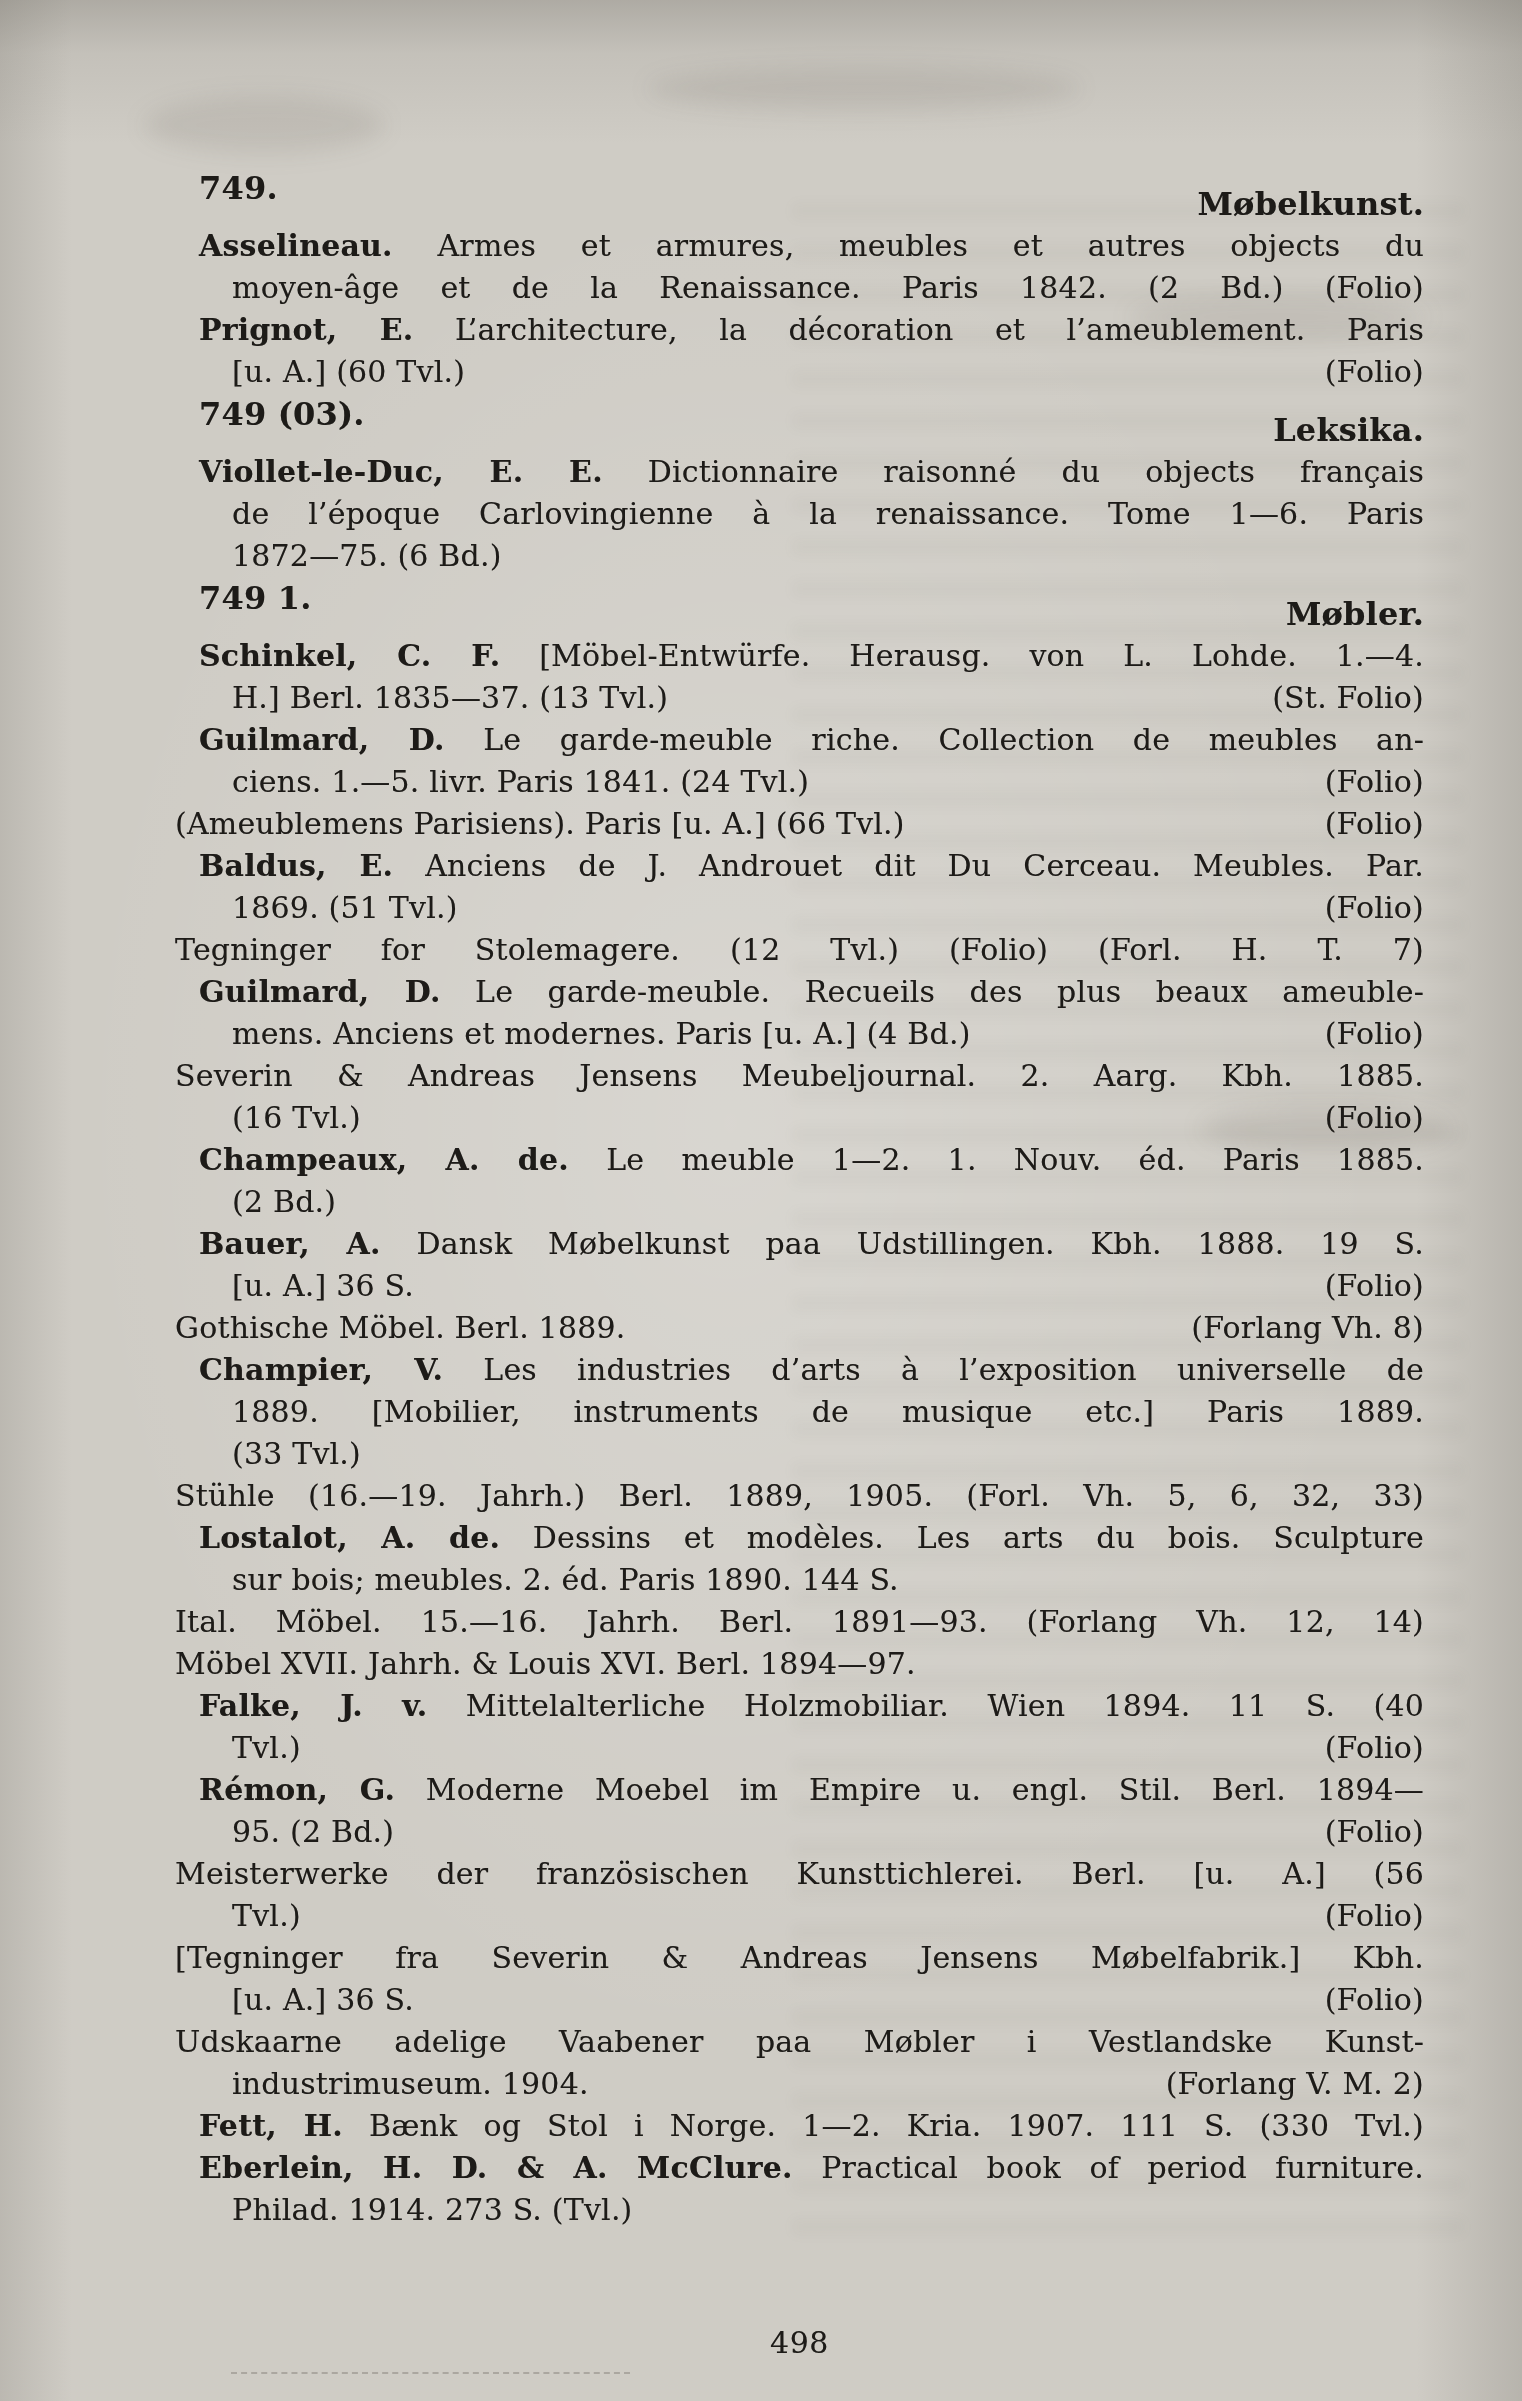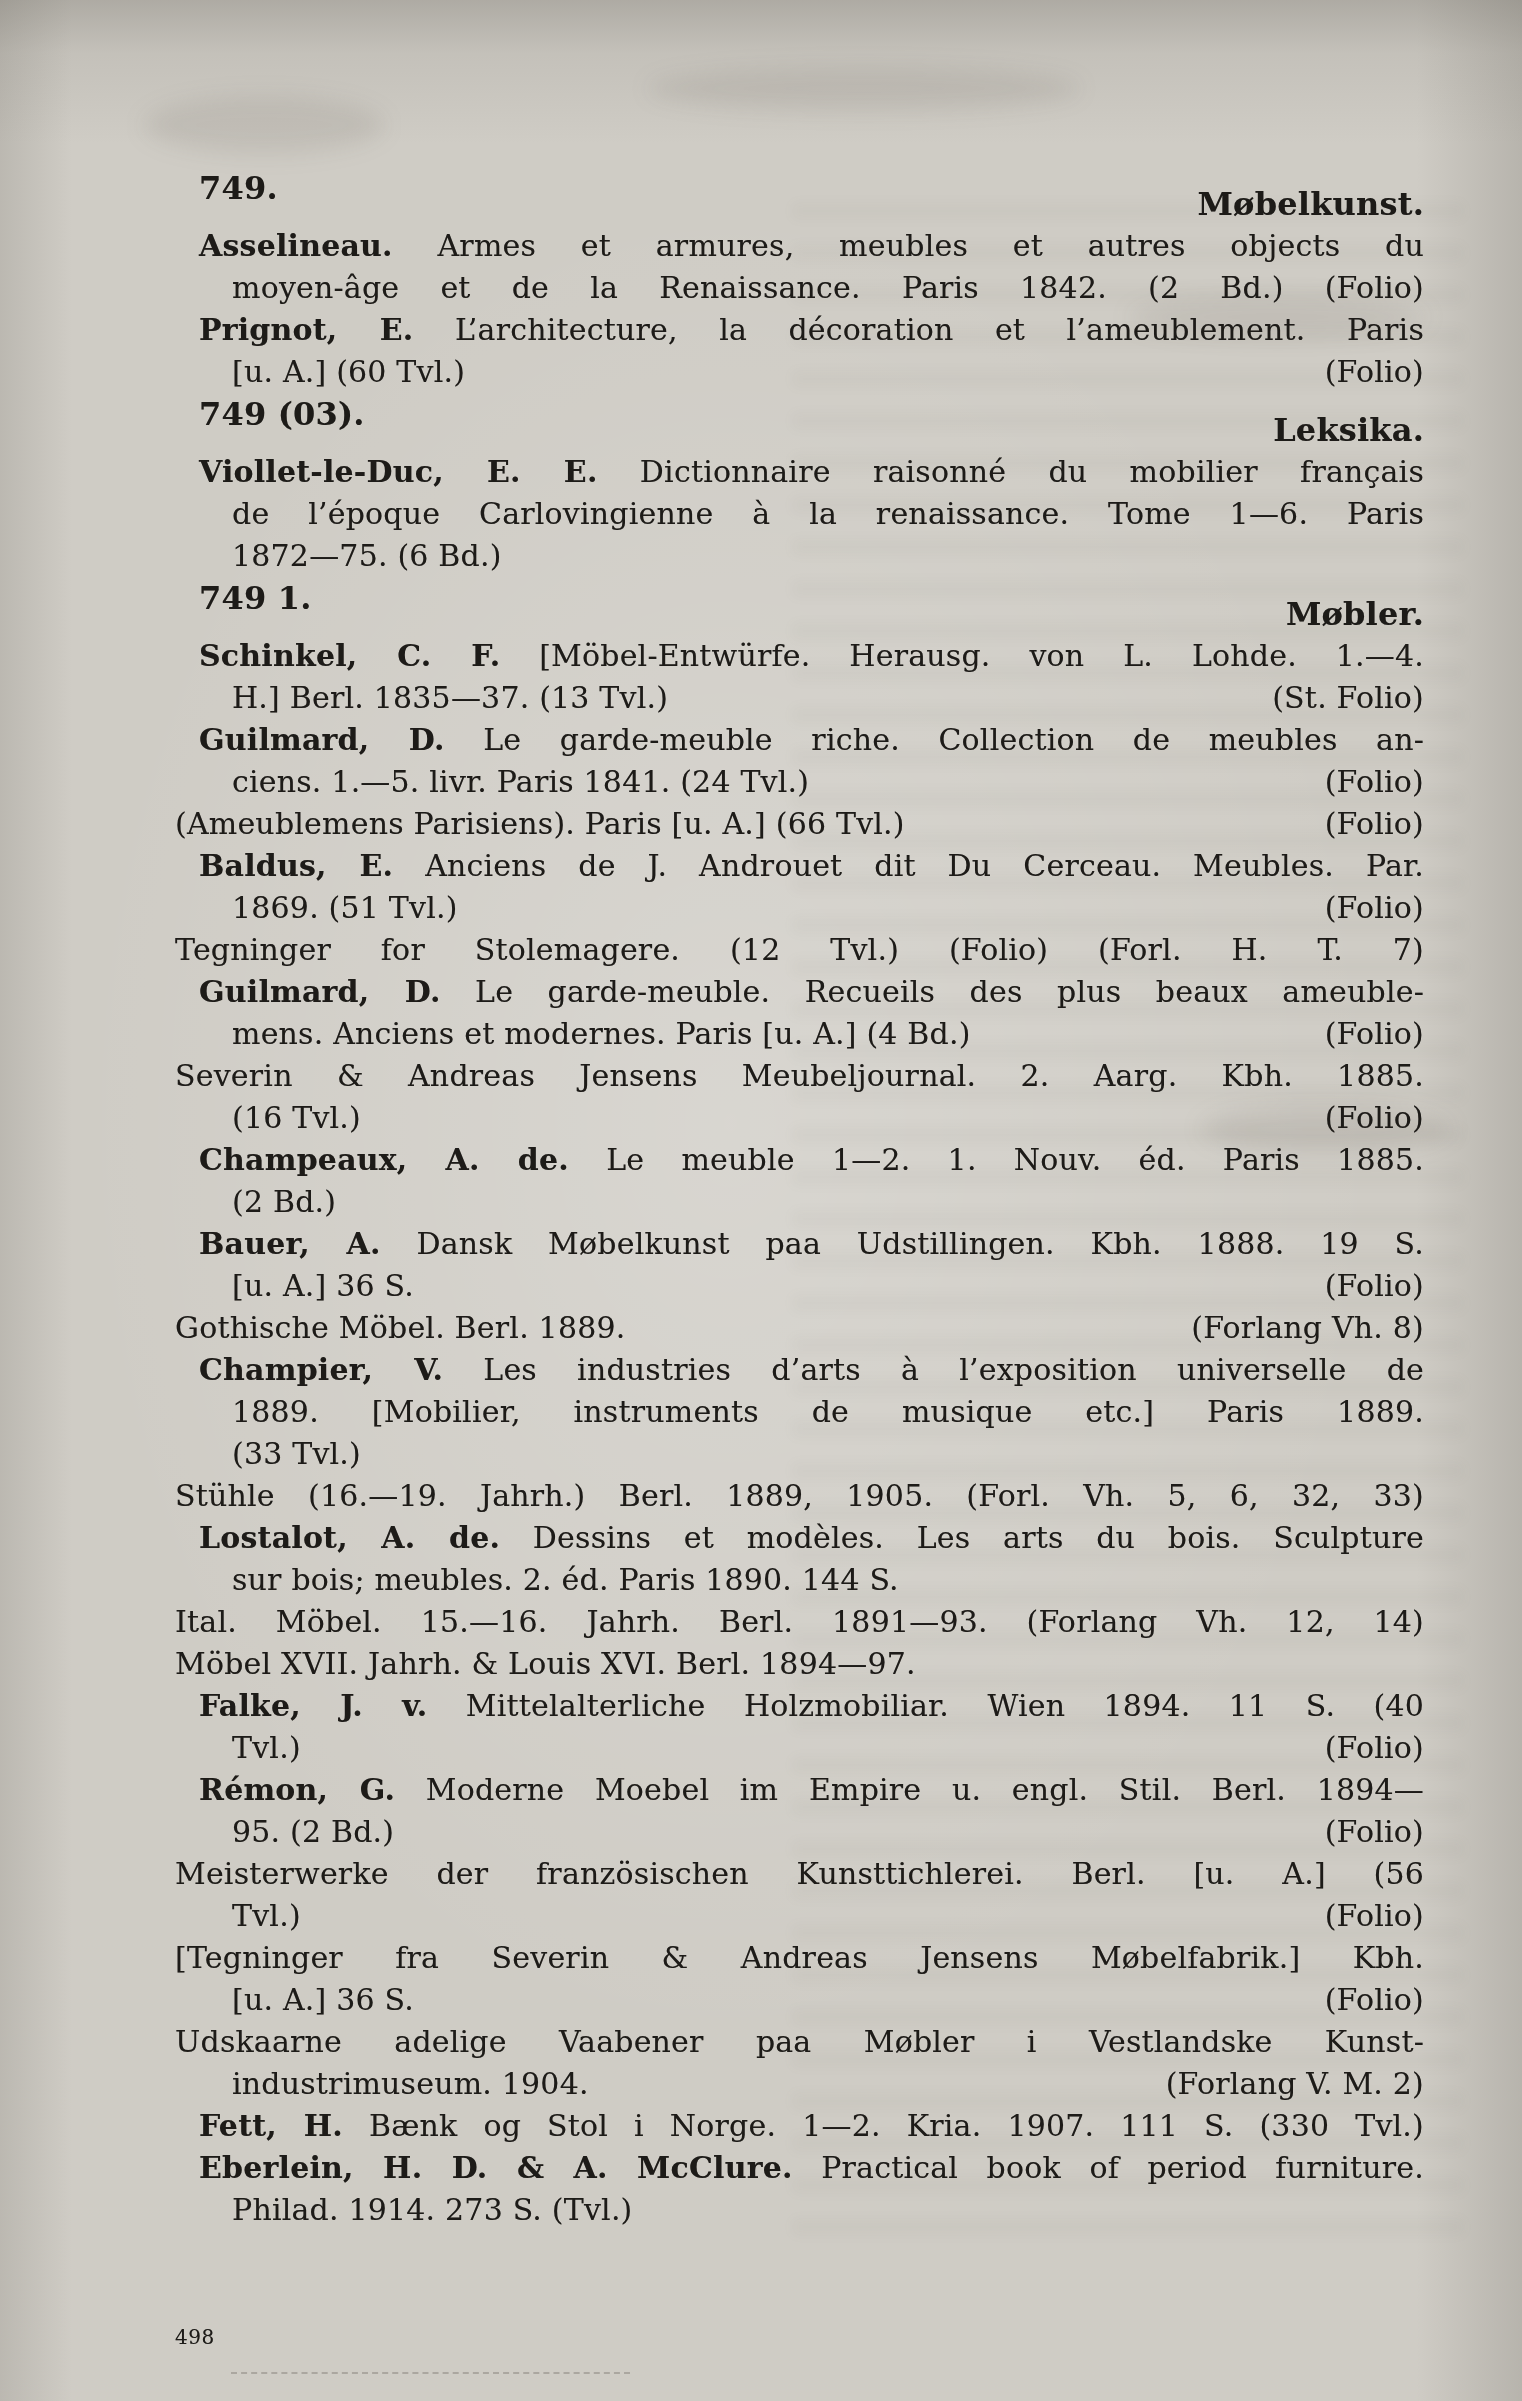--- a/index.html
+++ b/index.html
@@ -65,21 +65,22 @@
   .line.sec { font-weight: bold; font-size: 32px; line-height: 42px; }
   .author { font-weight: bold; margin-left: 24px; }
   .rt { float: right; }
   .sec .rt { font-weight: bold; margin-top: 16px; }
 
   .footer {
     position: absolute;
     top: 2325px;
     left: 175px;
     width: 1249px;
-    font-size: 20px;
+    text-align: center;
+    font-size: 30px;
     letter-spacing: 0.5px;
     color: var(--ink, #1d1b18);
     text-shadow: 0 0 0.5px rgba(29,27,24,0.35);
   }
 </style>
 </head>
 <body style="--paper: #cfccc5; --ink: #1d1b18;">
 
 <div class="ghost-bleed"></div>
 <div class="smudge" style="left:648px; top:67px; width:432px; height:43px;"></div>
@@ -108,21 +109,21 @@
     <div class="line ind">
     <span class="rt">(Folio)</span>
     <span class="lt"><span class="body-text">[u. A.] (60 Tvl.)</span></span>
   </div>
     <div class="line sec">
     <span class="rt">Leksika.</span>
     <span class="lt"><b class="author">749 (03).</b></span>
   </div>
     <div class="line jst">
     
-    <span class="lt"><b class="author">Viollet-le-Duc, E. E.</b><span class="body-text"> Dictionnaire raisonné du mobilier français</span></span>
+    <span class="lt"><b class="author">Viollet-le-Duc, E. E.</b><span class="body-text"> Dictionnaire raisonné du objects français</span></span>
   </div>
     <div class="line ind jst">
     
     <span class="lt"><span class="body-text">de l’époque Carlovingienne à la renaissance. Tome 1—6. Paris</span></span>
   </div>
     <div class="line ind">
     
     <span class="lt"><span class="body-text">1872—75. (6 Bd.)</span></span>
   </div>
     <div class="line sec">

